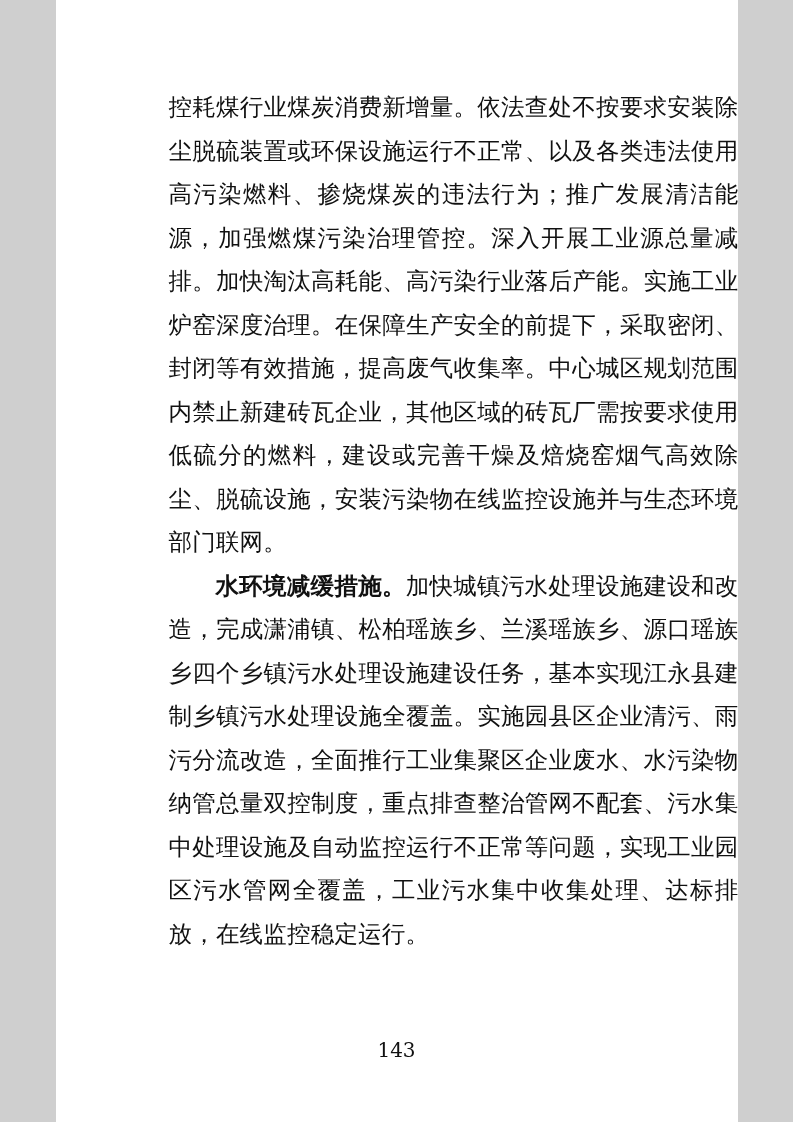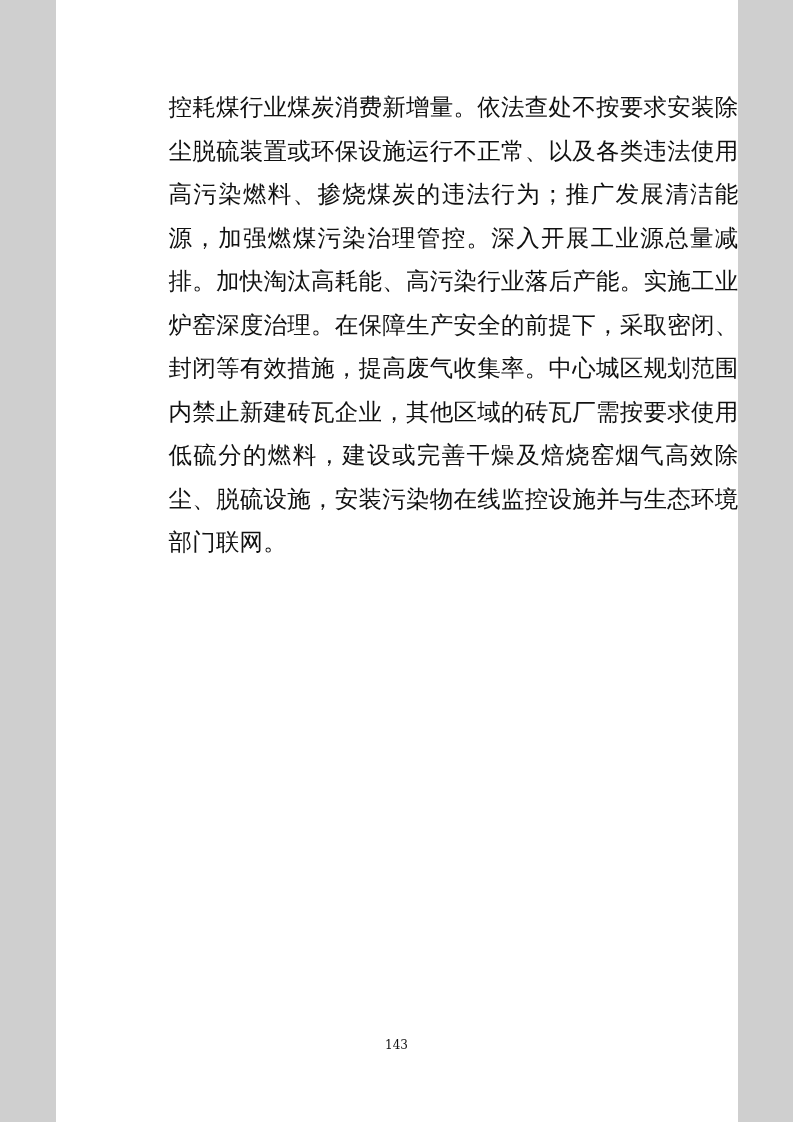--- a/index.html
+++ b/index.html
@@ -45,34 +45,37 @@
   .lead {
     font-weight: bold;
   }
   .page-number {
     position: absolute;
     left: 0;
     right: 0;
     top: 1038px;
     text-align: center;
     font-family: "DejaVu Serif", serif;
-    font-size: 12px;
+    font-size: 20px;
     color: #111111;
   }
 </style>
 </head>
 <body>
 
 <div class="page">
 
   <div class="content">
 
     <p class="para">
       <span>控耗煤行业煤炭消费新增量。依法查处不按要求安装除尘脱硫装置或环保设施运行不正常、以及各类违法使用高污染燃料、掺烧煤炭的违法行为；推广发展清洁能源，加强燃煤污染治理管控。深入开展工业源总量减排。加快淘汰高耗能、高污染行业落后产能。实施工业炉窑深度治理。在保障生产安全的前提下，采取密闭、封闭等有效措施，提高废气收集率。中心城区规划范围内禁止新建砖瓦企业，其他区域的砖瓦厂需按要求使用低硫分的燃料，建设或完善干燥及焙烧窑烟气高效除尘、脱硫设施，安装污染物在线监控设施并与生态环境部门联网。</span>
     </p>
 
+    <p class="para indent">
+      <span class="lead">水环境减缓措施。</span><span>加快城镇污水处理设施建设和改造，完成潇浦镇、松柏瑶族乡、兰溪瑶族乡、源口瑶族乡四个乡镇污水处理设施建设任务，基本实现江永县建制乡镇污水处理设施全覆盖。实施园县区企业清污、雨污分流改造，全面推行工业集聚区企业废水、水污染物纳管总量双控制度，重点排查整治管网不配套、污水集中处理设施及自动监控运行不正常等问题，实现工业园区污水管网全覆盖，工业污水集中收集处理、达标排放，在线监控稳定运行。</span>
+    </p>
 
 
   </div>
 
   <div class="page-number">143</div>
 
 </div>
 
 </body></html>

